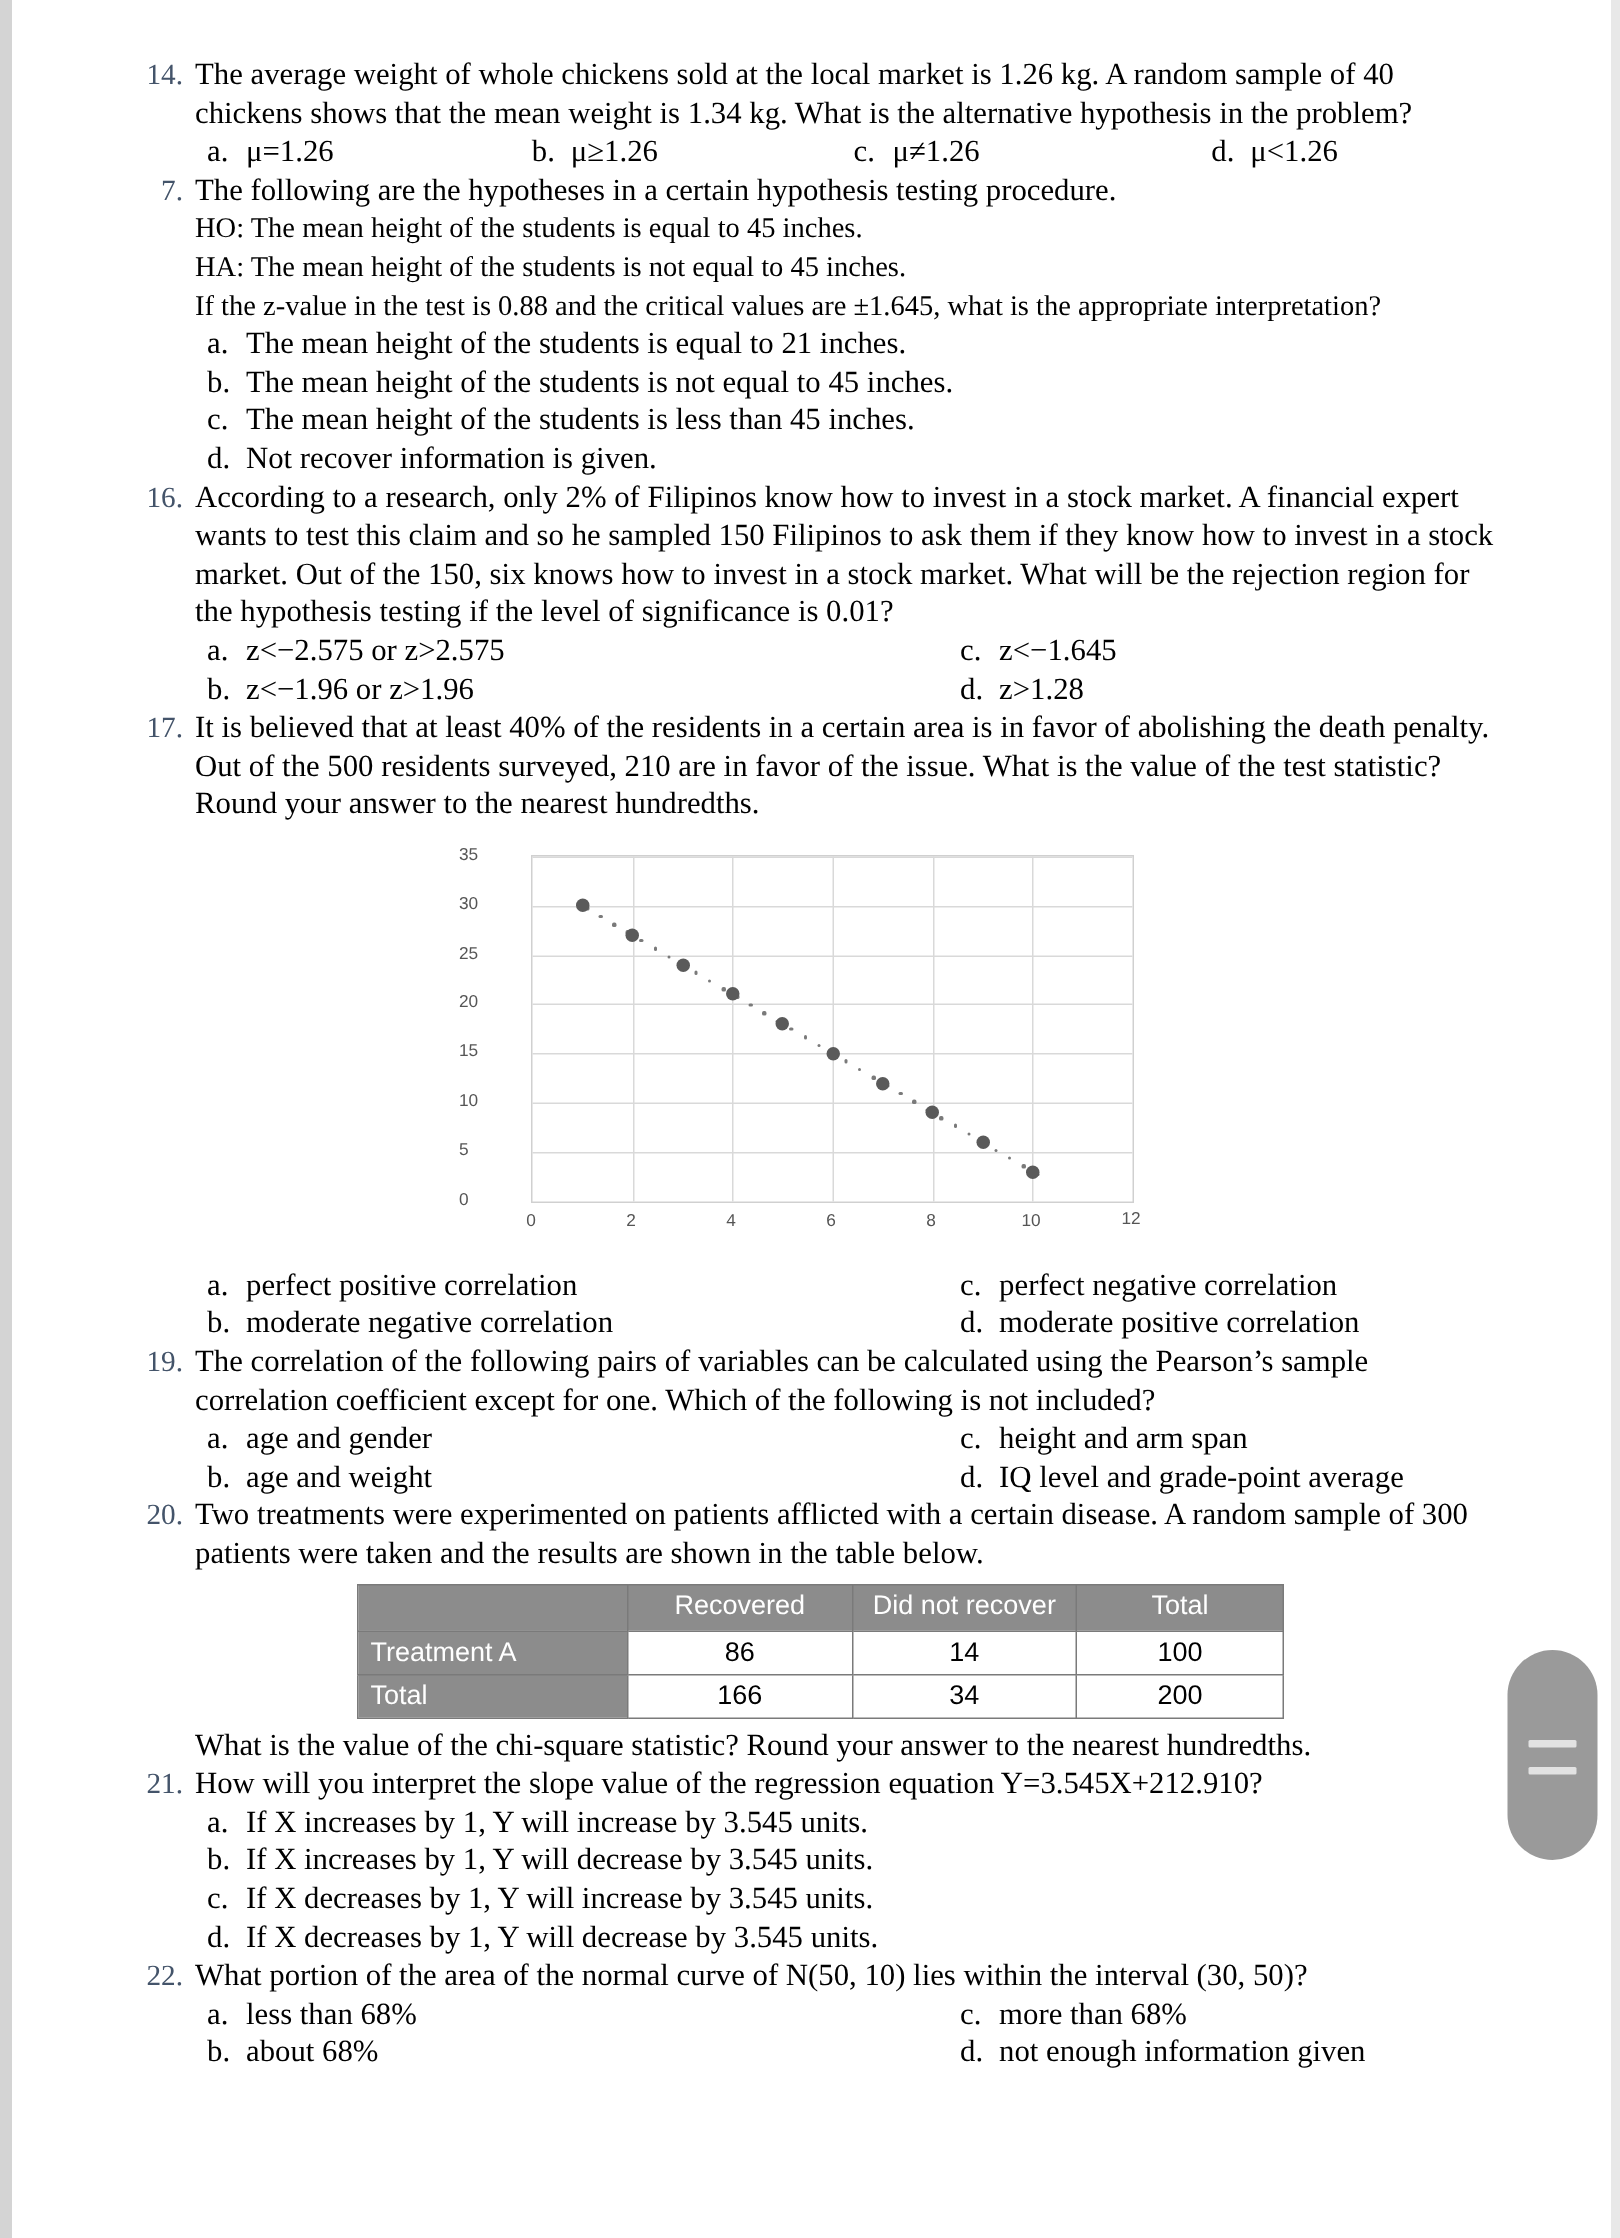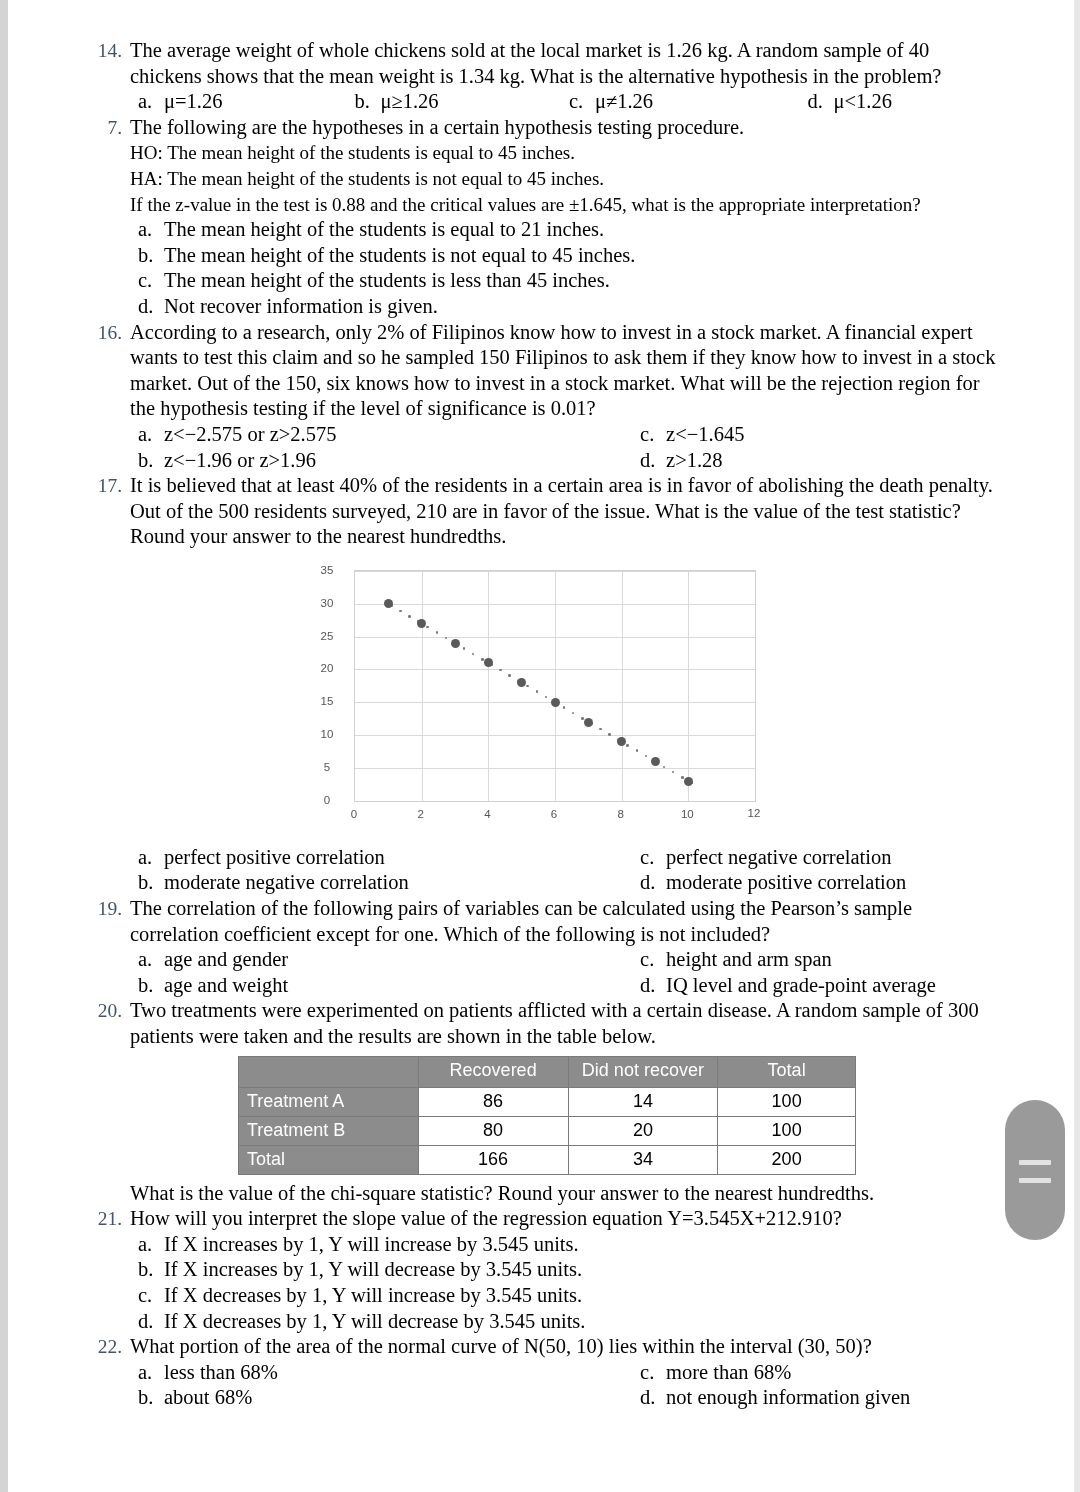--- a/index.html
+++ b/index.html
@@ -130,21 +130,21 @@
   .gl-h, .gl-v {
     position: absolute;
     background: #d9d9d9;
   }
   .gl-h { left: 0; width: 100%; height: 1px; }
   .gl-v { top: 0; height: 100%; width: 1px; }
   .ytick {
     position: absolute;
     right: 0;
     width: 42px;
-    text-align: center;
+    text-align: left;
     font-family: "Liberation Sans", sans-serif;
     font-size: 11.5px;
     color: #555555;
     transform: translateY(-50%);
   }
   .xtick {
     position: absolute;
     top: 0;
     width: 40px;
     text-align: center;
@@ -484,26 +484,20 @@
           <td class="hd">Did not recover</td>
           <td class="hd">Total</td>
         </tr>
         <tr>
           <td class="rowhd">Treatment A</td>
           <td>86</td>
           <td>14</td>
           <td>100</td>
         </tr>
         <tr>
-          <td class="rowhd">Treatment B</td>
-          <td>80</td>
-          <td>20</td>
-          <td>100</td>
-        </tr>
-        <tr>
           <td class="rowhd">Total</td>
           <td>166</td>
           <td>34</td>
           <td>200</td>
         </tr>
       </tbody>
     </table>
   </div>
 
   <div class="tailline">What is the value of the chi-square statistic? Round your answer to the nearest hundredths.</div>

